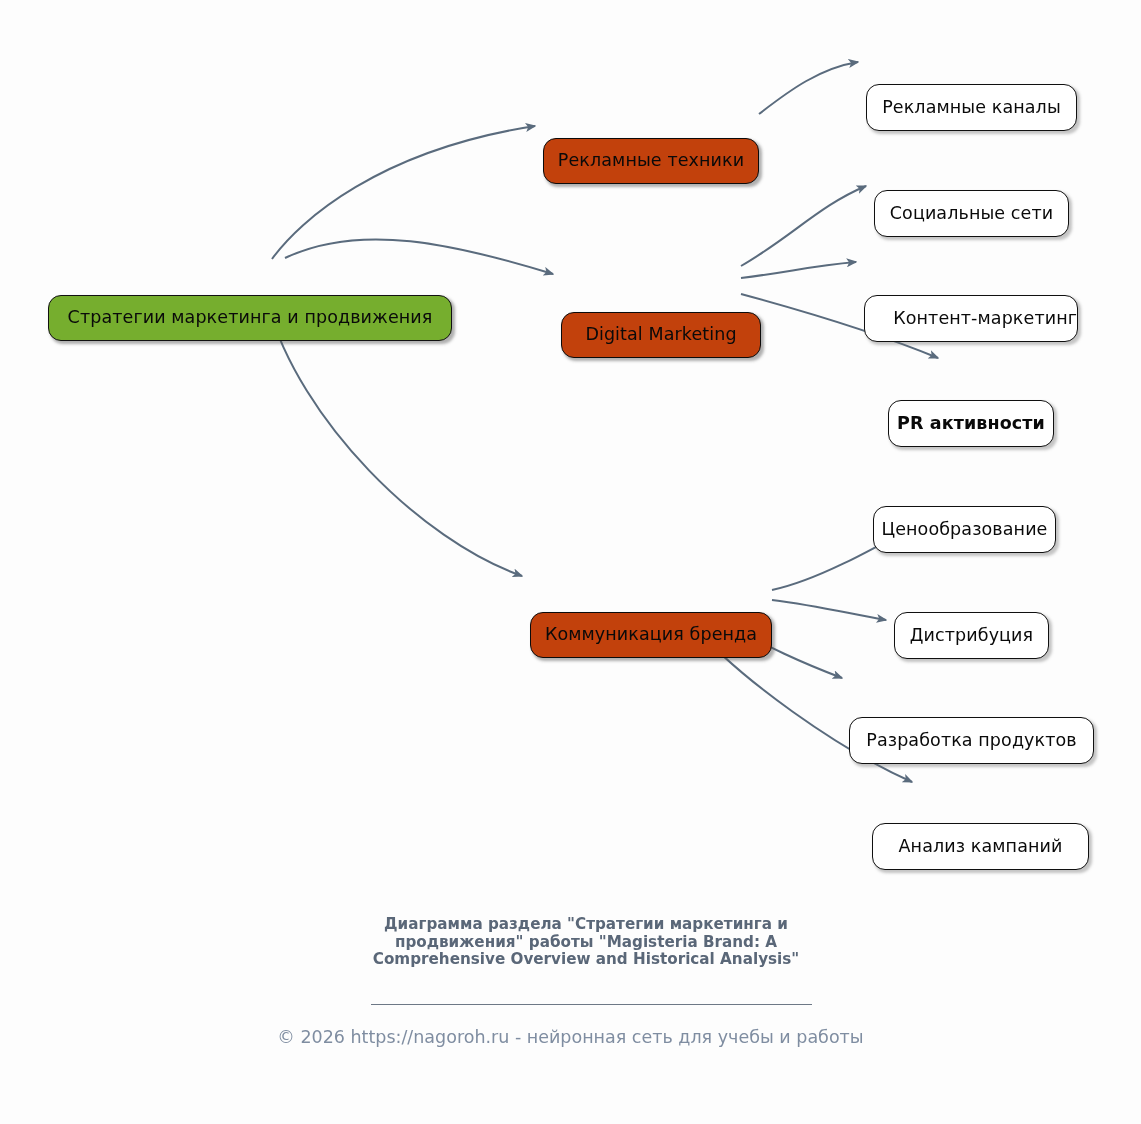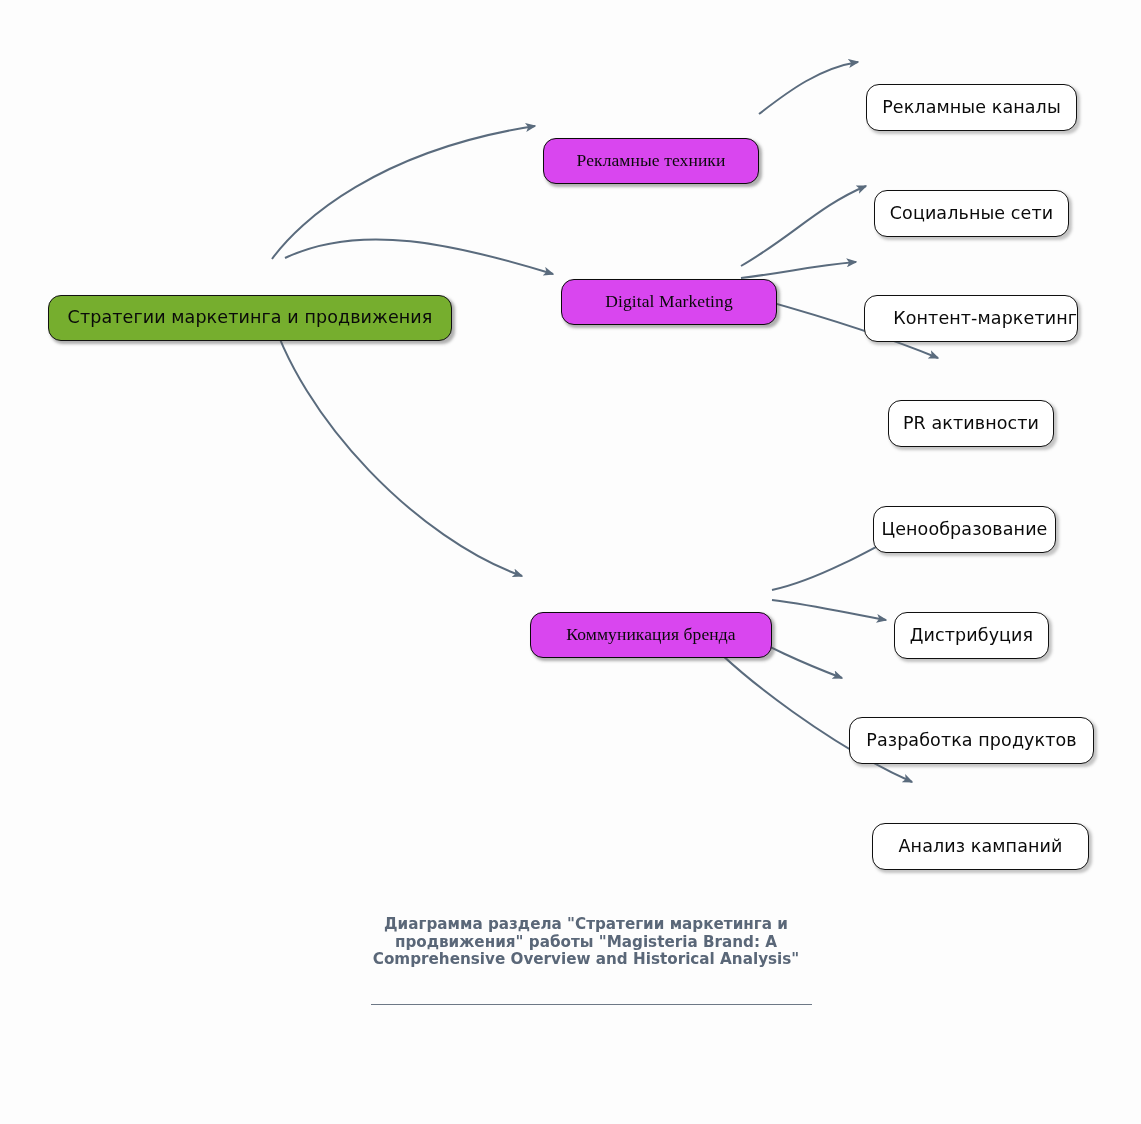--- a/index.html
+++ b/index.html
@@ -44,23 +44,22 @@
     line-height: 1;
     letter-spacing: 0.1px;
     box-shadow: 2.5px 2.5px 3px rgba(80,80,80,0.45);
     margin-top: 36px;
   }
   .node.root {
     background: #76AE2E;
     border-color: #111111;
   }
   .node.branch {
-    background: #d946ef;
+    background: #c2410c;
     border-color: #0b0b0b;
-    font-family: Liberation Serif, serif;
   }
   .node.leaf {
     background: #ffffff;
     border-color: #101010;
     box-shadow: 2.5px 2.5px 3px rgba(110,110,110,0.40);
   }
   .caption {
     position: absolute;
     left: 336px;
     top: 916px;
@@ -118,41 +117,41 @@
   </svg>
 
   <div class="node root" style="left:48px; top:259px; width:404px; height:46px;">
     <span>Стратегии маркетинга и продвижения</span>
   </div>
 
   <div class="node branch" style="left:543px; top:102px; width:216px; height:46px;">
     <span>Рекламные техники</span>
   </div>
 
-  <div class="node branch" style="left:561px; top:243px; width:216px; height:46px;">
+  <div class="node branch" style="left:561px; top:276px; width:200px; height:46px;">
     <span>Digital Marketing</span>
   </div>
 
   <div class="node branch" style="left:530px; top:576px; width:242px; height:46px;text-align:right;">
     <span>Коммуникация бренда</span>
   </div>
 
   <div class="node leaf" style="left:866px; top:48px; width:211px; height:47px;">
     <span>Рекламные каналы</span>
   </div>
 
   <div class="node leaf" style="left:874px; top:154px; width:195px; height:47px;justify-content:center;">
     <span>Социальные сети</span>
   </div>
 
   <div class="node leaf" style="left:864px; top:259px; width:214px; height:47px;justify-content:flex-end;">
     <span>Контент-маркетинг</span>
   </div>
 
-  <div class="node leaf" style="left:888px; top:364px; width:166px; height:47px;">
+  <div class="node leaf" style="left:888px; top:364px; width:166px; height:47px;font-weight:bold;">
     <span>PR активности</span>
   </div>
 
   <div class="node leaf" style="left:873px; top:470px; width:183px; height:47px;">
     <span>Ценообразование</span>
   </div>
 
   <div class="node leaf" style="left:894px; top:576px; width:155px; height:47px;">
     <span>Дистрибуция</span>
   </div>
@@ -162,14 +161,15 @@
   </div>
 
   <div class="node leaf" style="left:872px; top:787px; width:217px; height:47px;">
     <span>Анализ кампаний</span>
   </div>
 
   <div class="caption">Диаграмма раздела "Стратегии маркетинга и продвижения" работы "Magisteria Brand: A Comprehensive Overview and Historical Analysis"</div>
 
   <div class="rule"></div>
 
+  <div class="footer">© 2026 https://nagoroh.ru - нейронная сеть для учебы и работы</div>
 
 </div>
 
 </body></html>

